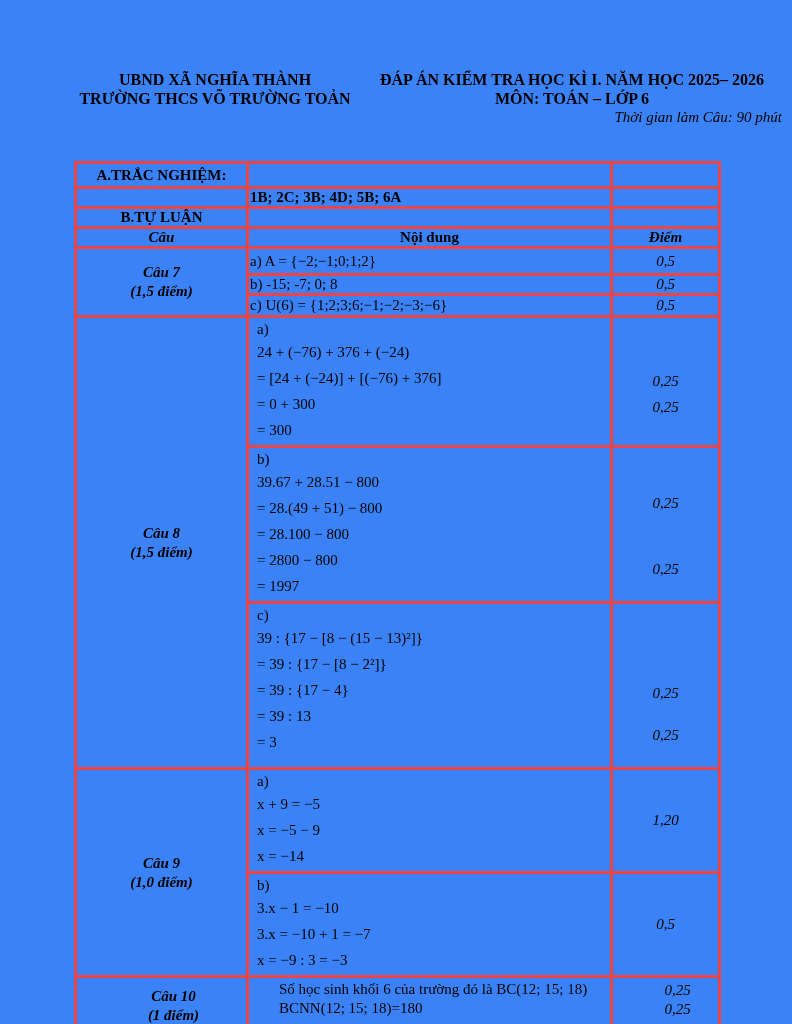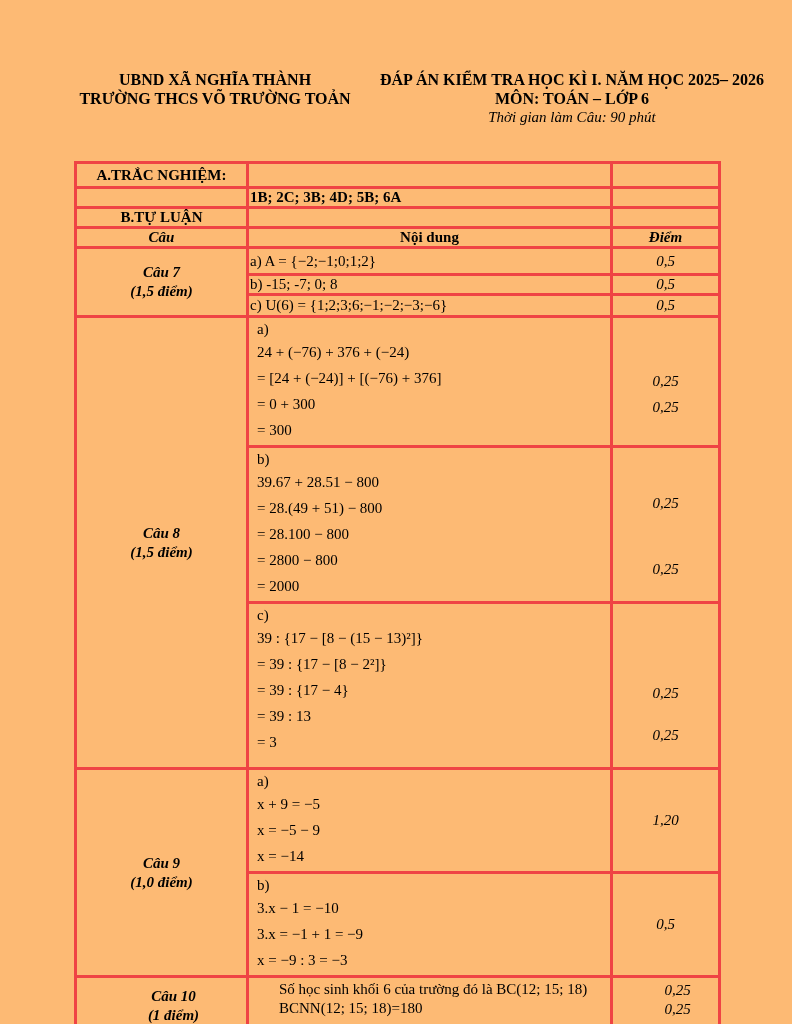--- a/index.html
+++ b/index.html
@@ -3,31 +3,31 @@
 <meta charset="utf-8">
 <style>
   * { box-sizing: border-box; }
   html, body { margin: 0; padding: 0; }
   body {
     width: 792px; height: 1024px;
     background: #ffffff;
     color: #000000;
     font-family: "Liberation Serif", serif;
   }
-  .page { width: 792px; height: 1024px; padding-top: 70px; background: #fdba74; }
+  .page { width: 792px; height: 1024px; padding-top: 70px; background: #3b82f6; }
 
   
   .header { display: flex; align-items: flex-start; }
   .header-left {
     width: 290px; margin-left: 70px; text-align: center;
     font-weight: bold; font-size: 16px; line-height: 19px;
   }
   .header-right { width: 420px; margin-left: 2px; text-align: center; font-size: 16px; line-height: 19px; }
   .header-right .h-line-bold { font-weight: bold; }
-  .header-right .h-line-italic { font-style: italic; font-size: 15px; }
+  .header-right .h-line-italic { font-style: italic; font-size: 15px; text-align: right; }
 
   
   table.answer-table {
     border-collapse: collapse; table-layout: fixed;
     width: 644px; margin: 34px 0 0 74px;
   }
   td { border: 3px solid #ef4444; padding: 0 6px; font-size: 15px; vertical-align: middle; overflow: hidden; margin-left: 25px; }
   .center { text-align: center; }
   .bold { font-weight: bold; }
   .bi { font-weight: bold; font-style: italic; }
@@ -146,21 +146,21 @@
           <div class="pt-val">0,25</div>
         </td>
       </tr>
       <tr class="r-8b">
         <td class="content-cell">
           <div class="sub-line">b)</div>
           <div class="math-line">39.67 + 28.51 − 800</div>
           <div class="math-line">= 28.(49 + 51) − 800</div>
           <div class="math-line">= 28.100 − 800</div>
           <div class="math-line">= 2800 − 800</div>
-          <div class="math-line">= 2000</div>
+          <div class="math-line">= 1997</div>
         </td>
         <td class="pt-cell pts-8b">
           <div class="pt-val pv1">0,25</div>
           <div class="pt-val pv2">0,25</div>
         </td>
       </tr>
       <tr class="r-8c">
         <td class="content-cell">
           <div class="sub-line">c)</div>
           <div class="math-line">39 : {17 − [8 − (15 − 13)²]}</div>
@@ -185,21 +185,21 @@
           <div class="math-line">x + 9 = −5</div>
           <div class="math-line">x = −5 − 9</div>
           <div class="math-line">x = −14</div>
         </td>
         <td class="pt-cell">1,20</td>
       </tr>
       <tr class="r-9b">
         <td class="content-cell">
           <div class="sub-line">b)</div>
           <div class="math-line">3.x − 1 = −10</div>
-          <div class="math-line">3.x = −1 + 1 = −9</div>
+          <div class="math-line">3.x = −10 + 1 = −7</div>
           <div class="math-line">x = −9 : 3 = −3</div>
         </td>
         <td class="pt-cell">0,5</td>
       </tr>
 
       <tr class="r-10">
         <td class="label-cell">
           <div>Câu 10</div>
           <div>(1 điểm)</div>
         </td>

